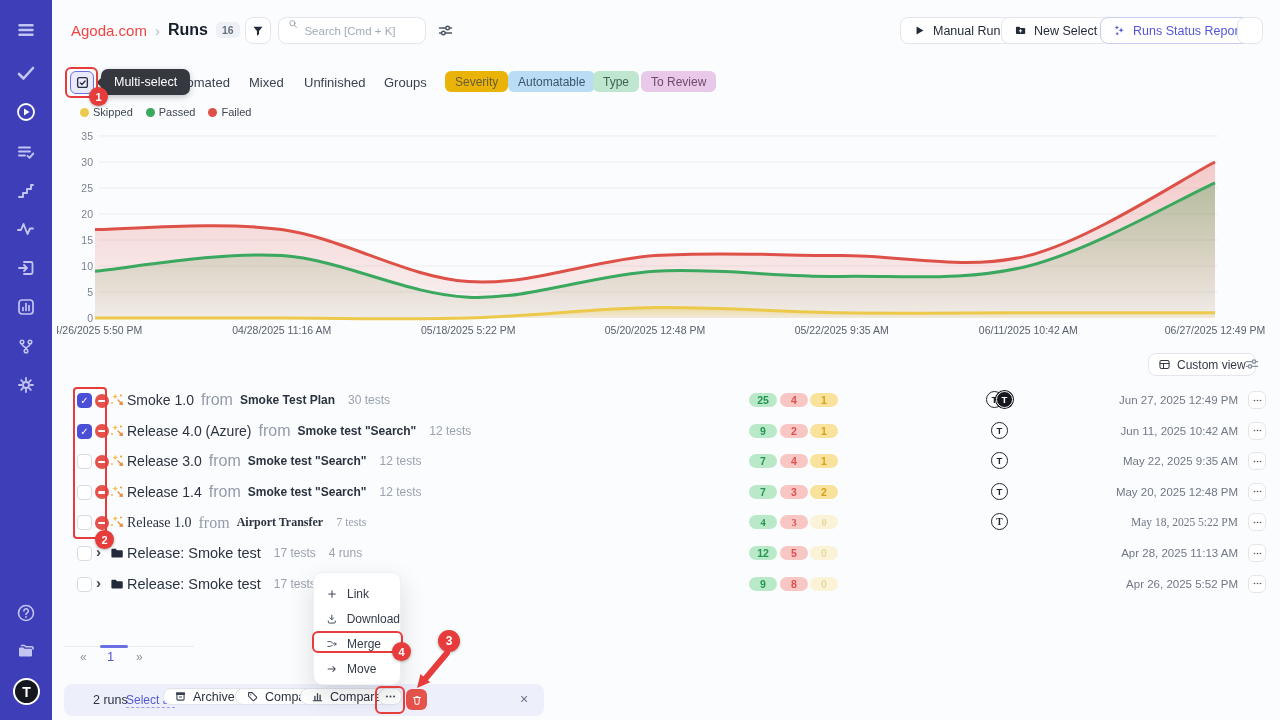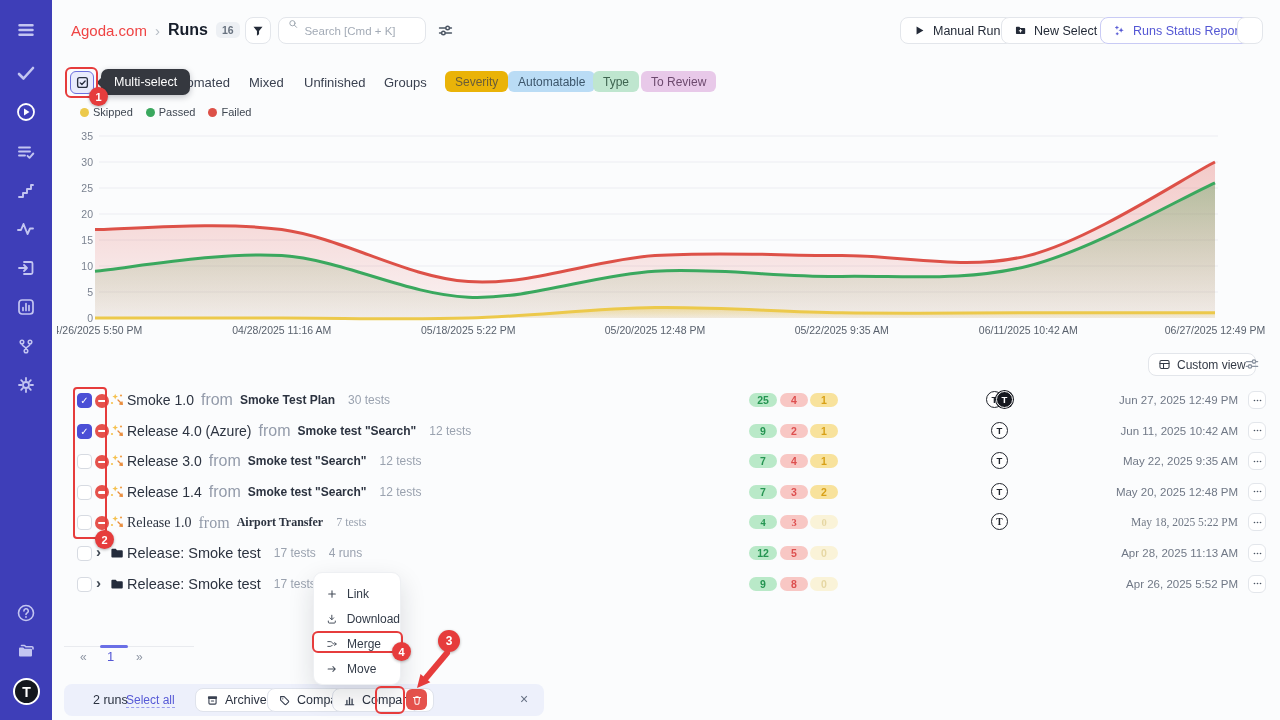--- a/index.html
+++ b/index.html
@@ -95,21 +95,21 @@
   #pg-line {position:absolute;left:64px;top:646px;width:130px;height:1px;background:#e9ebef;}
   #pg-active {position:absolute;left:100px;top:645px;width:28px;height:3px;border-radius:2px;background:#6a6fe6;}
   .pg-it {position:absolute;top:650px;font-size:12px;color:#8d95a3;cursor:pointer;}
   #pg-prev {left:80px;} #pg-next {left:136px;}
   #pg-1 {left:107px;top:649px;font-size:13px;color:#5457d4;}
 
   
   #action-bar {position:absolute;left:64px;top:684px;width:480px;height:32px;background:#edf0fb;border-radius:8px;z-index:20;}
   #ab-count {position:absolute;left:20px;top:9px;font-size:12.5px;font-weight:normal;color:#2b3240;margin-left:9px;}
   #ab-select {position:absolute;left:62px;top:9px;font-size:12px;color:#5659d6;border-bottom:1px dashed #9a9def;cursor:pointer;}
-  .abbtn {position:absolute;top:4px;height:24px;font-size:12.5px;color:#2b3240;gap:6px;padding:0 10px;border-color:#dfe3ec;margin-left:32px;}
+  .abbtn {position:absolute;top:4px;height:17px;font-size:12.5px;color:#2b3240;gap:6px;padding:0 10px;border-color:#dfe3ec;}
   .abbtn .i {width:13px;height:13px;color:#3a4252;}
   #ab-archive {left:99px;} #ab-labels {left:171px;} #ab-compare {left:236px;}
   #ab-more {left:314px;width:24px;padding:0;color:#3c4250;}
   #ab-more .i {width:13px;height:13px;}
   #ab-delete {position:absolute;left:342px;top:5px;width:21px;height:21px;border-radius:6px;background:#e5524c;border:none;
     display:flex;align-items:center;justify-content:center;cursor:pointer;}
   #ab-delete .i {width:12px;height:12px;color:#fff;}
   #ab-close {position:absolute;left:456px;top:7px;font-size:14px;color:#667083;cursor:pointer;}
 
   

